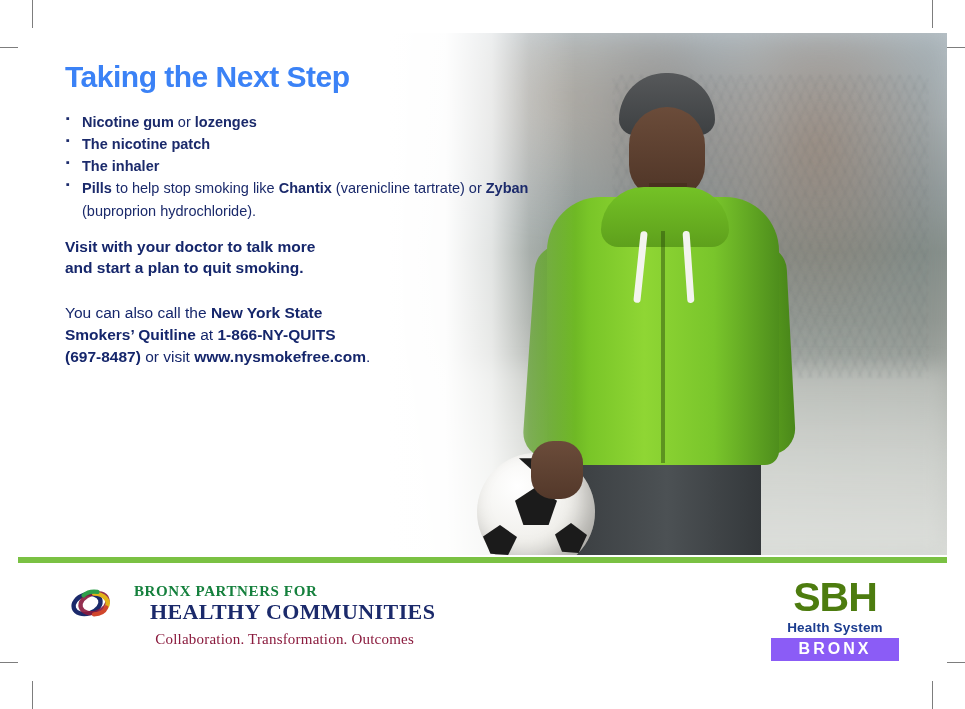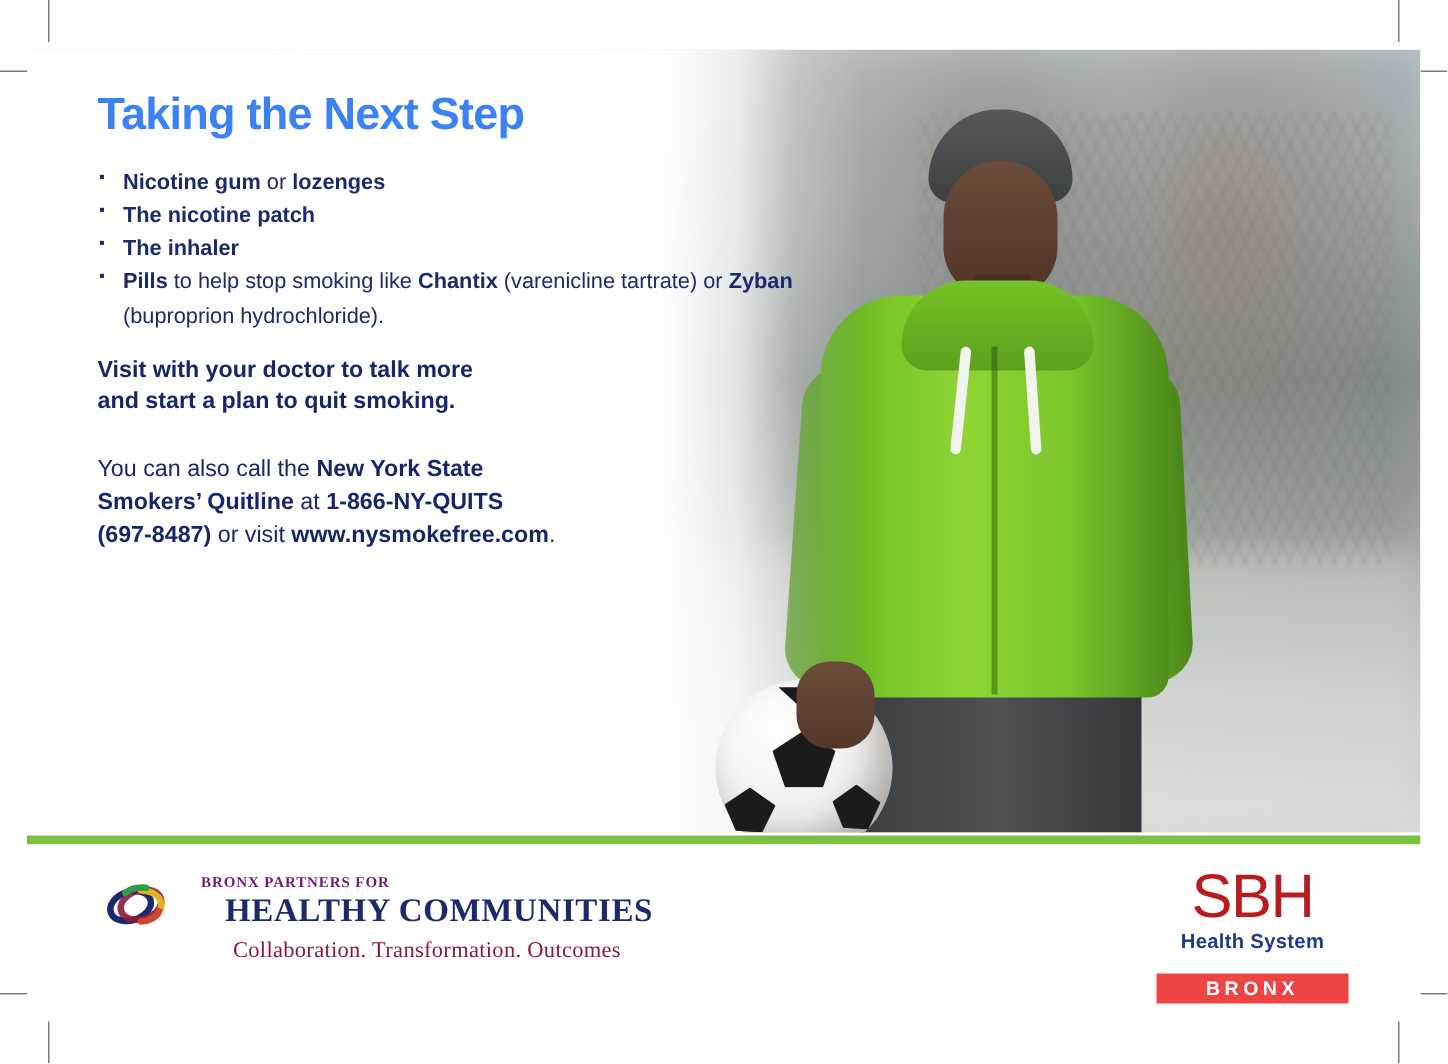--- a/index.html
+++ b/index.html
@@ -274,23 +274,23 @@
     left: 50px;
     top: 18px;
     display: flex;
     align-items: flex-start;
     gap: 14px;
   }
   .bphc-mark { width: 52px; height: 46px; flex: 0 0 auto; }
   .bphc-text { padding-top: 2px; }
   .bphc-l1 {
     font-family: "Liberation Serif", serif;
-    font-size: 10px;
+    font-size: 15px;
     letter-spacing: 0.6px;
-    color: #701a75;
+    color: #15803d;
     font-weight: bold;
     line-height: 1.15;
   }
   .bphc-l2 {
     font-family: "Liberation Serif", serif;
     font-size: 22px;
     letter-spacing: 0.4px;
     color: #1b2a6b;
     font-weight: bold;
     line-height: 1.1;
@@ -306,37 +306,37 @@
   }
   .sbh {
     position: absolute;
     right: 48px;
     top: 14px;
     text-align: center;
     width: 128px;
   }
   .sbh-name {
     font-size: 41px;
-    font-weight: normal;
-    color: #b91c1c;
+    font-weight: bold;
+    color: #4d7c0f;
     letter-spacing: -1px;
     line-height: 1;
   }
   .sbh-sub {
     font-size: 13.5px;
     font-weight: bold;
     color: #1b3c8f;
     letter-spacing: 0.2px;
     margin-top: 2px;
   }
   .sbh-bar {
-    margin-top: 14px;
-    background: #ef4444;
+    margin-top: 3px;
+    background: #8b5cf6;
     color: #ffffff;
-    font-size: 13px;
+    font-size: 16px;
     font-weight: bold;
     letter-spacing: 3px;
     padding: 2px 0 3px 0;
   }
 </style>
 </head>
 <body>
 
 <div class="crop-mark cm-v" style="left:32px; top:0;"></div>
 <div class="crop-mark cm-h" style="left:0; top:47px;"></div>

